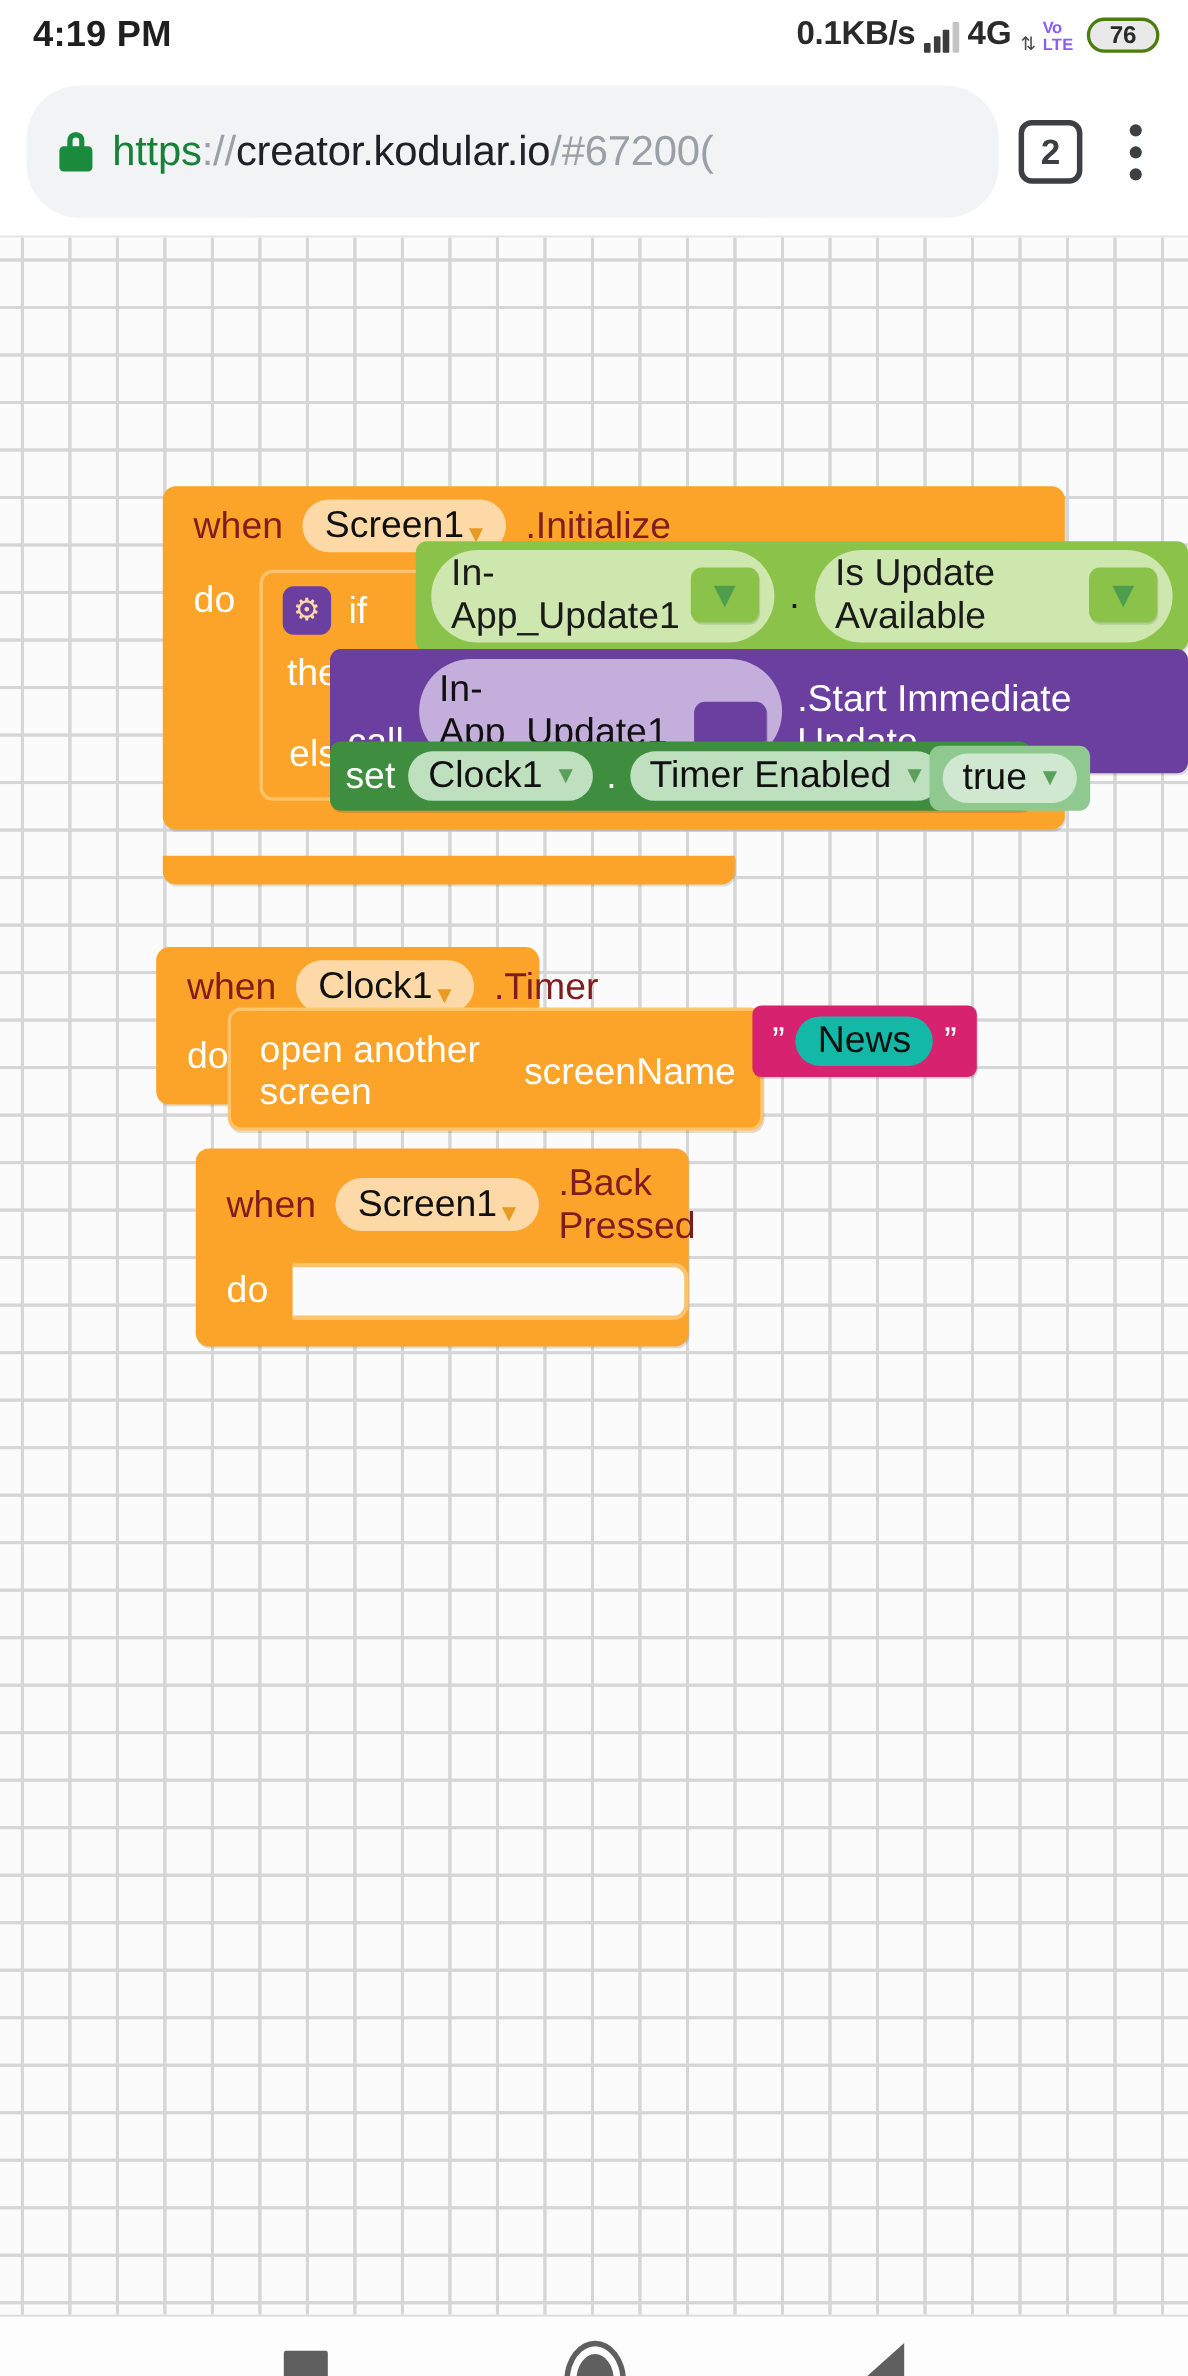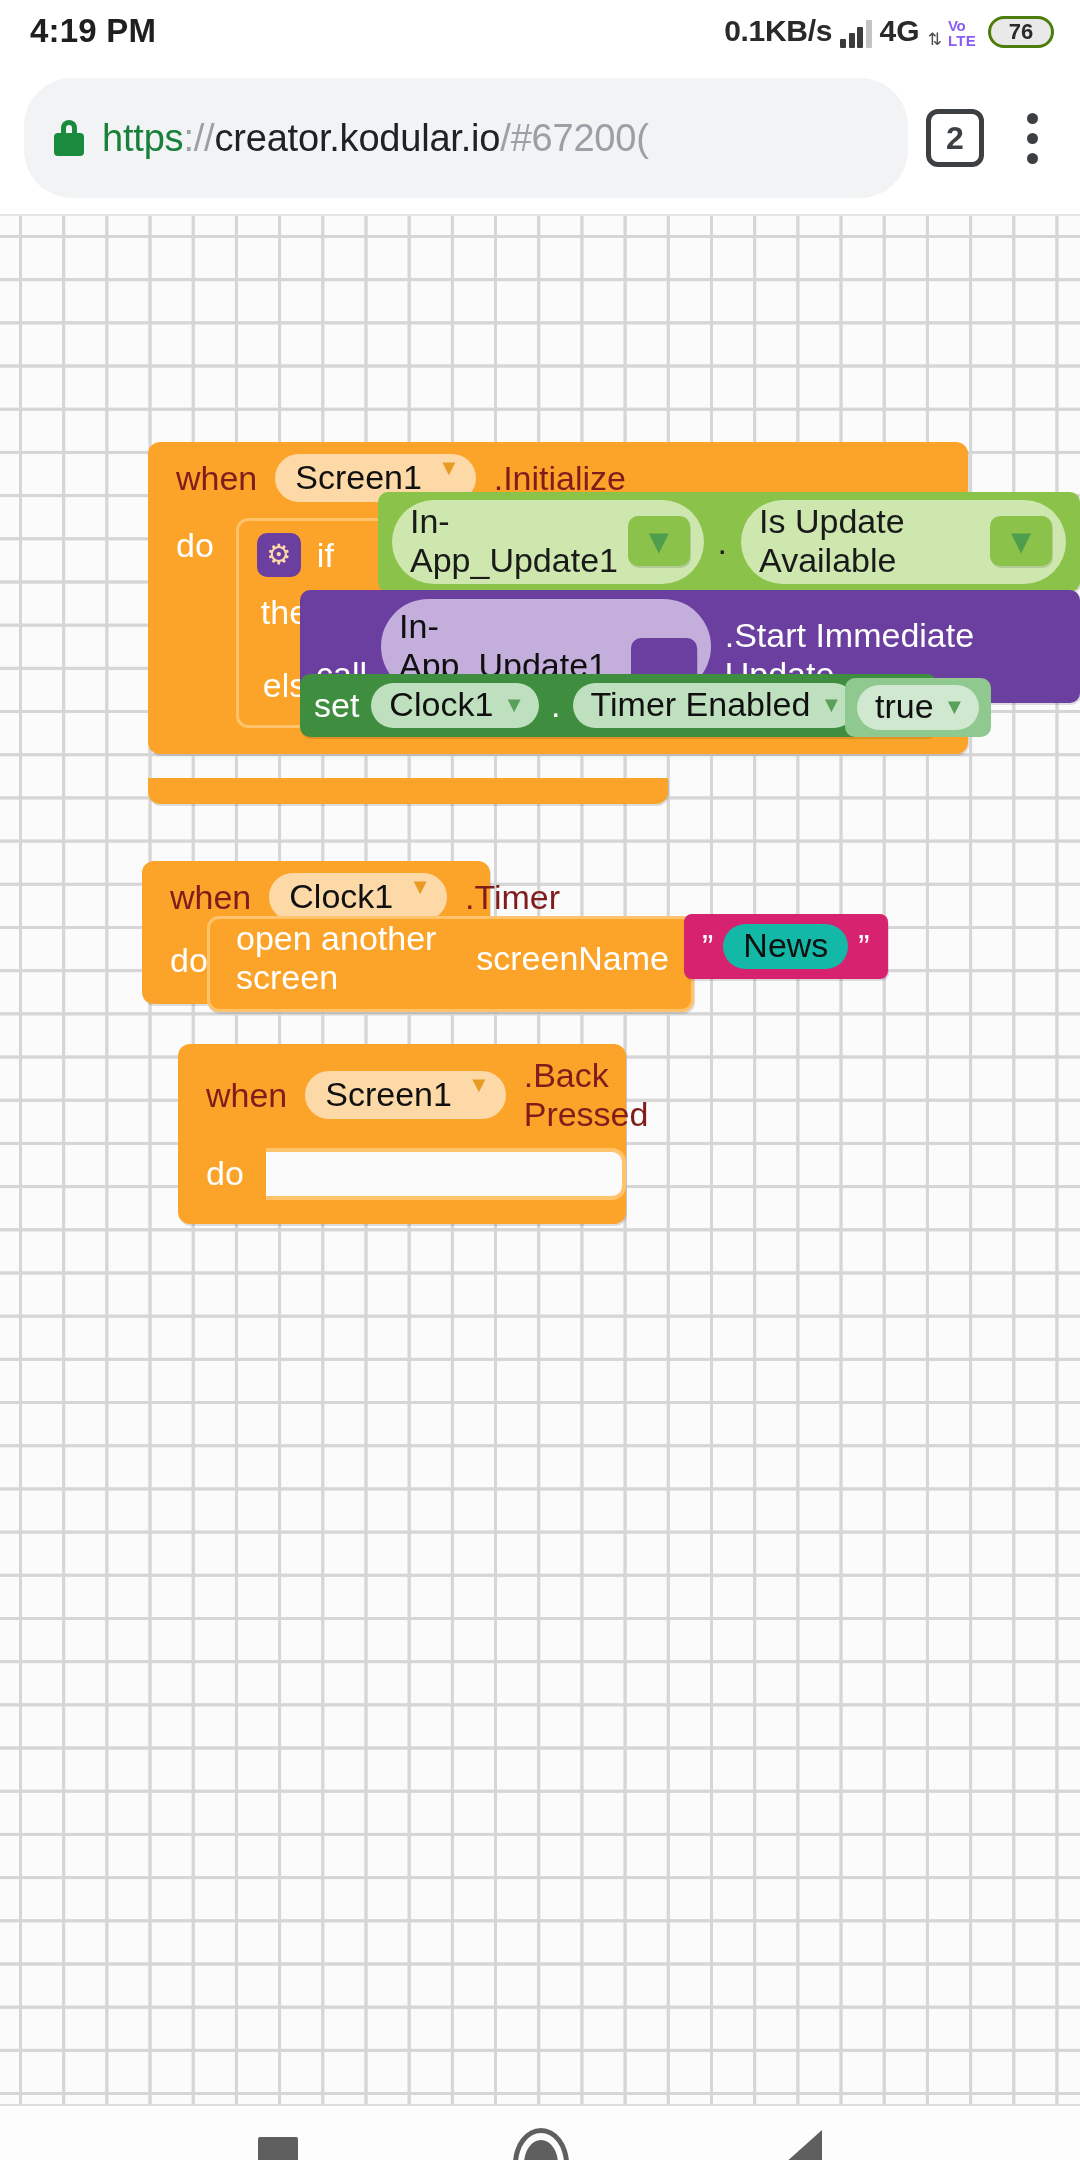--- a/index.html
+++ b/index.html
@@ -84,21 +84,21 @@
     background-size: 43.2px 15px, 15px 43.2px;
     background-position: 19px 26px, 26px 19px;
     background-repeat: repeat;
     pointer-events: none;
   }
   .canvas > * { position: relative; z-index: 1; }
 
   
   .blk { position: absolute; }
   .dd {
-    display: inline-flex; align-items: flex-start; gap: 16px;
+    display: inline-flex; align-items: flex-end; gap: 0;
     background: #FDD9A8; border-radius: 999px; padding: 3px 16px 5px 20px;
     color: #101010; font-size: 34px; line-height: 1.18;
   }
   .caret { font-size: 22px; color: #E89B22; line-height: 1; }
   .caret.green { color: #4E9E4E; }
   .caret.purple { color: #6B3FA0; }
   .caret.ltgreen { color: #5AA05A; }
 
   
   .event {
@@ -154,21 +154,21 @@
     padding: 10px 18px; color: #ffffff; font-size: 34px;
     box-shadow: 1px 2px 0 rgba(0,0,0,.12);
   }
   .pink .q { font-size: 34px; color: #ffffff; }
   .pink .val { background: #14b8a6; color: #101010; border-radius: 999px; padding: 2px 20px 4px 20px; font-size: 34px; }
 
   
   .ostmt {
     background: #FCA429; border-radius: 12px;
     display: inline-flex; align-items: center; gap: 26px;
-    padding: 0 22px 12px 26px; color: #ffffff; font-size: 34px;
+    padding: 16px 22px 12px 26px; color: #ffffff; font-size: 34px;
     border: 3px solid #FFC36B;
     box-shadow: 1px 2px 0 rgba(0,0,0,.12);
   }
 
   .gear {
     width: 44px; height: 44px; border-radius: 10px; background: #6B3FA0;
     display: inline-flex; align-items: center; justify-content: center;
     color: #FDD9A8; font-size: 28px; line-height: 1;
   }
 

